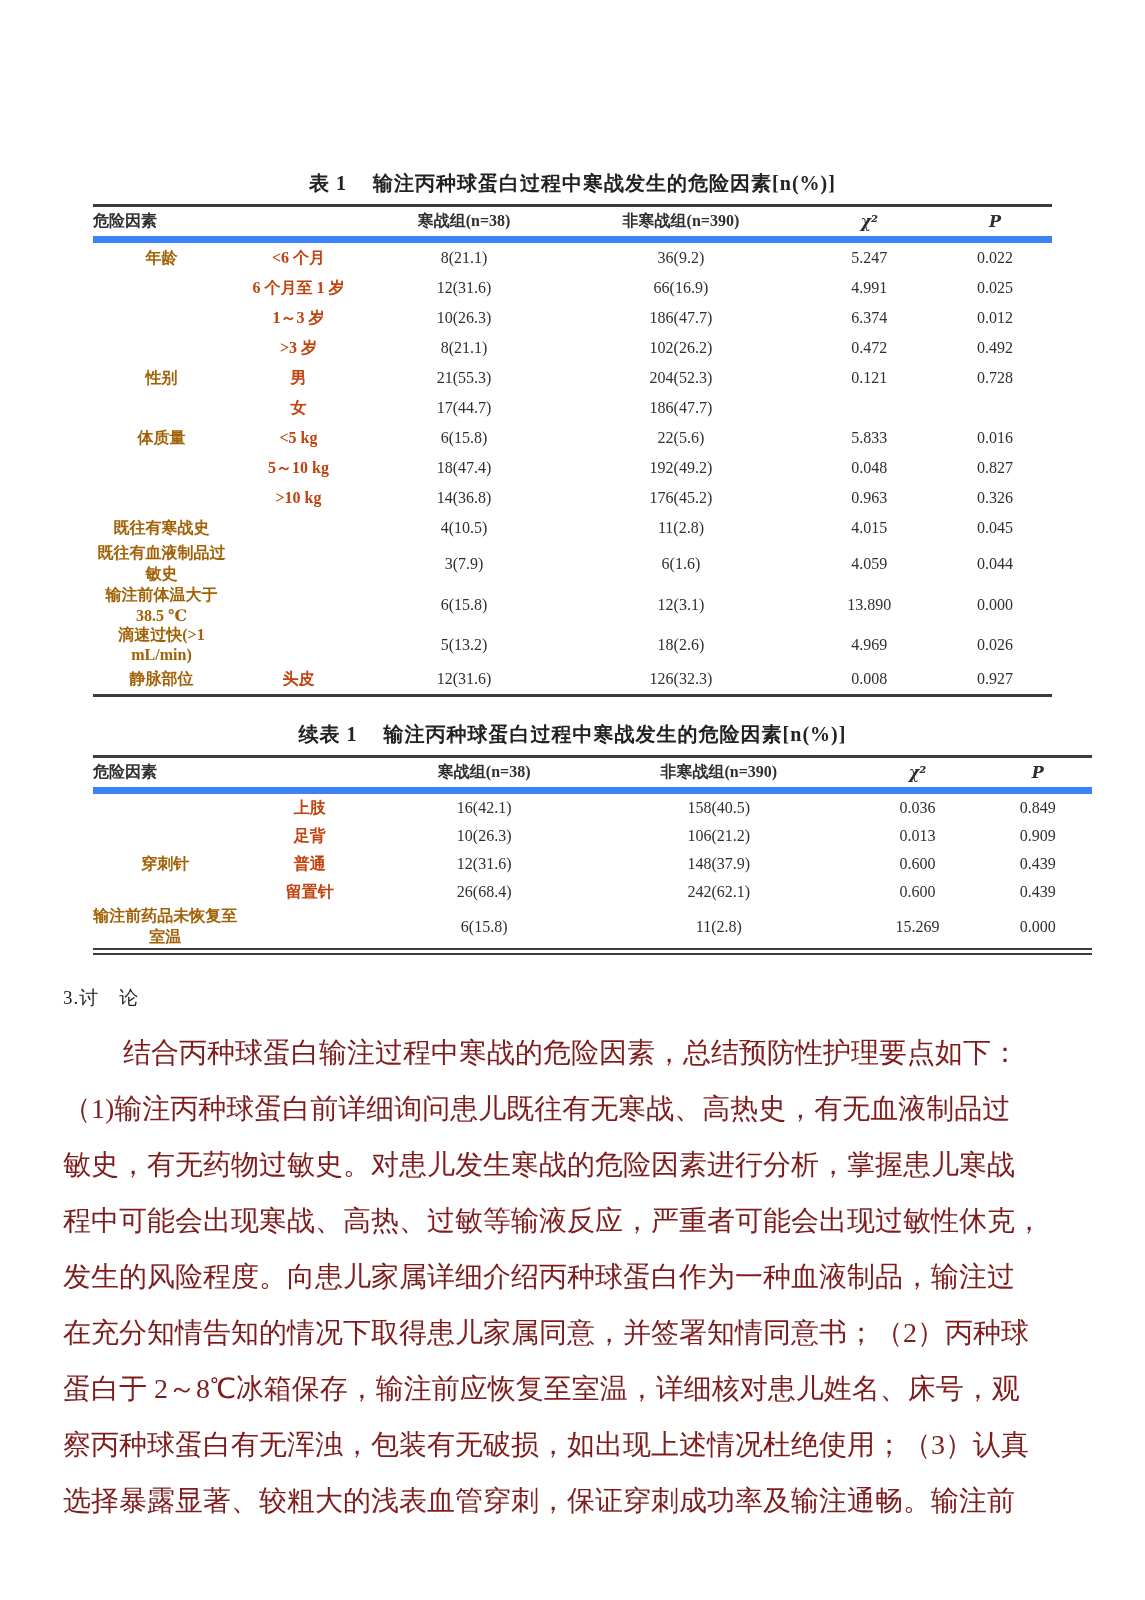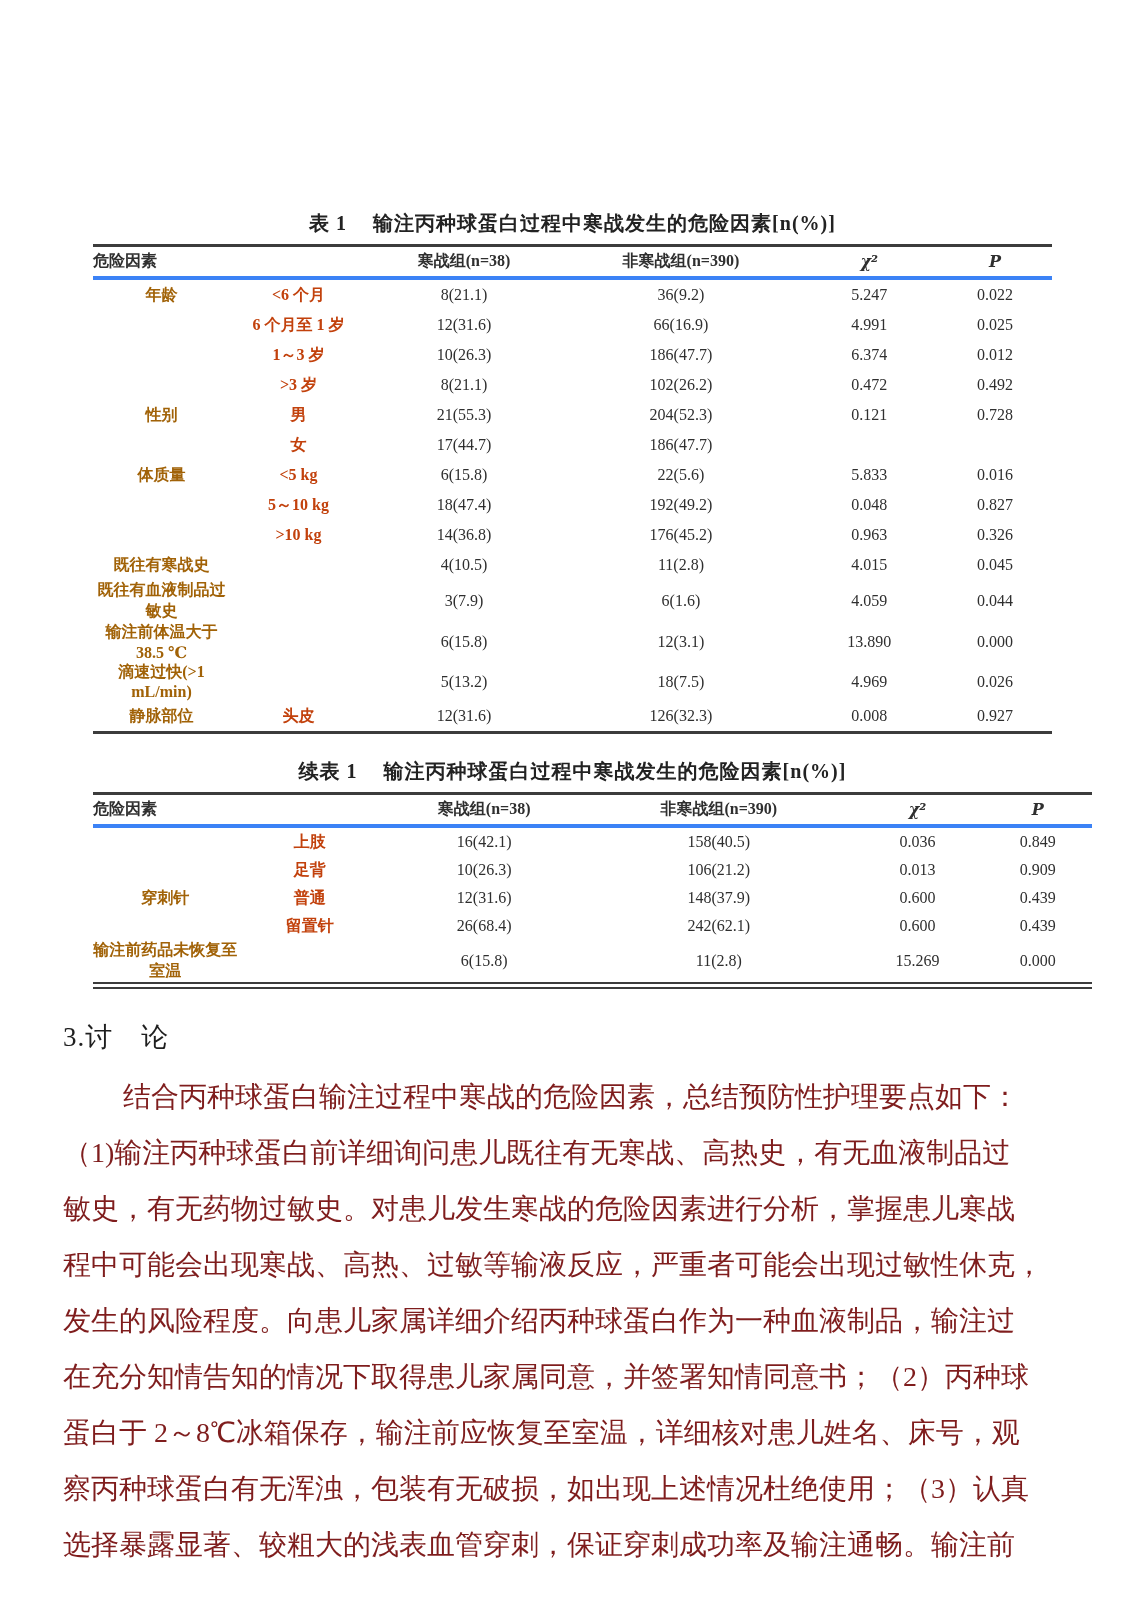--- a/index.html
+++ b/index.html
@@ -14,39 +14,38 @@
     overflow: hidden;
   }
 
   
   .tbl-caption {
     text-align: center;
     font-size: 20px;
     font-weight: 700;
     color: #222222;
     letter-spacing: 1px;
-    margin-top: 40px;
   }
   .tbl-caption .cap-prefix { margin-right: 26px; }
   .tbl-caption .cap-suffix { font-weight: 700; }
   .cap1 { padding-top: 170px; }
   .cap2 { margin-top: 24px; }
 
   
   .tblwrap { margin-left: 93px; }
   table.risk {
     border-collapse: collapse;
     table-layout: fixed;
     font-size: 16px;
     color: #2f2f2f;
     margin-top: 7px;
   }
   #t1 { width: 959px; border-top: 3px solid #3c3c3c; border-bottom: 3px solid #3c3c3c; }
   #t2 { width: 999px; border-top: 3px solid #3c3c3c; border-bottom: 7px double #3c3c3c; }
-  table.risk thead tr { border-bottom: 4px solid #3b82f6; }
+  table.risk thead tr { border-bottom: 7px solid #3b82f6; }
   table.risk th { font-weight: 700; padding: 0; height: 29px; vertical-align: middle; }
   table.risk td { padding: 0; height: 30px; vertical-align: middle; }
   #t2 td { height: 28px; }
   th.h-factor { text-align: left; }
   th.h-col { text-align: center; }
   th.h-math {
     font-weight: 400;
     font-style: italic;
     font-family: "DejaVu Serif", serif;
   }
@@ -55,21 +54,21 @@
   td.c2, td.c3, td.c4, td.c5 { text-align: center; font-weight: 400; }
 
   #t1 .c0 { width: 24%; } #t1 .c1 { width: 16%; } #t1 .c2 { width: 17%; }
   #t1 .c3 { width: 21%; } #t1 .c4 { width: 12%; } #t1 .c5 { width: 10%; }
   #t2 .c0 { width: 24%; } #t2 .c1 { width: 17%; } #t2 .c2 { width: 17%; }
   #t2 .c3 { width: 22%; } #t2 .c4 { width: 11%; } #t2 .c5 { width: 9%; }
 
   
   .section-heading {
     margin: 30px 60px 0 63px;
-    font-size: 27px;
+    font-size: 19px;
     color: #1f1f1f;
     letter-spacing: 1px;
   }
   .body-text { margin: 14px 58px 0 63px; }
   .body-line {
     font-size: 28px;
     line-height: 56px;
     color: #7f1d1d;
     white-space: nowrap;
     font-family: Liberation Serif, serif;
@@ -190,21 +189,21 @@
             <td class="c1"></td>
             <td class="c2">6(15.8)</td>
             <td class="c3">12(3.1)</td>
             <td class="c4">13.890</td>
             <td class="c5">0.000</td>
           </tr>
           <tr>
             <td class="c0">滴速过快(&gt;1 mL/min)</td>
             <td class="c1"></td>
             <td class="c2">5(13.2)</td>
-            <td class="c3">18(7.5)</td>
+            <td class="c3">18(2.6)</td>
             <td class="c4">4.969</td>
             <td class="c5">0.026</td>
           </tr>
           <tr>
             <td class="c0">静脉部位</td>
             <td class="c1">头皮</td>
             <td class="c2">12(31.6)</td>
             <td class="c3">126(32.3)</td>
             <td class="c4">0.008</td>
             <td class="c5">0.927</td>

